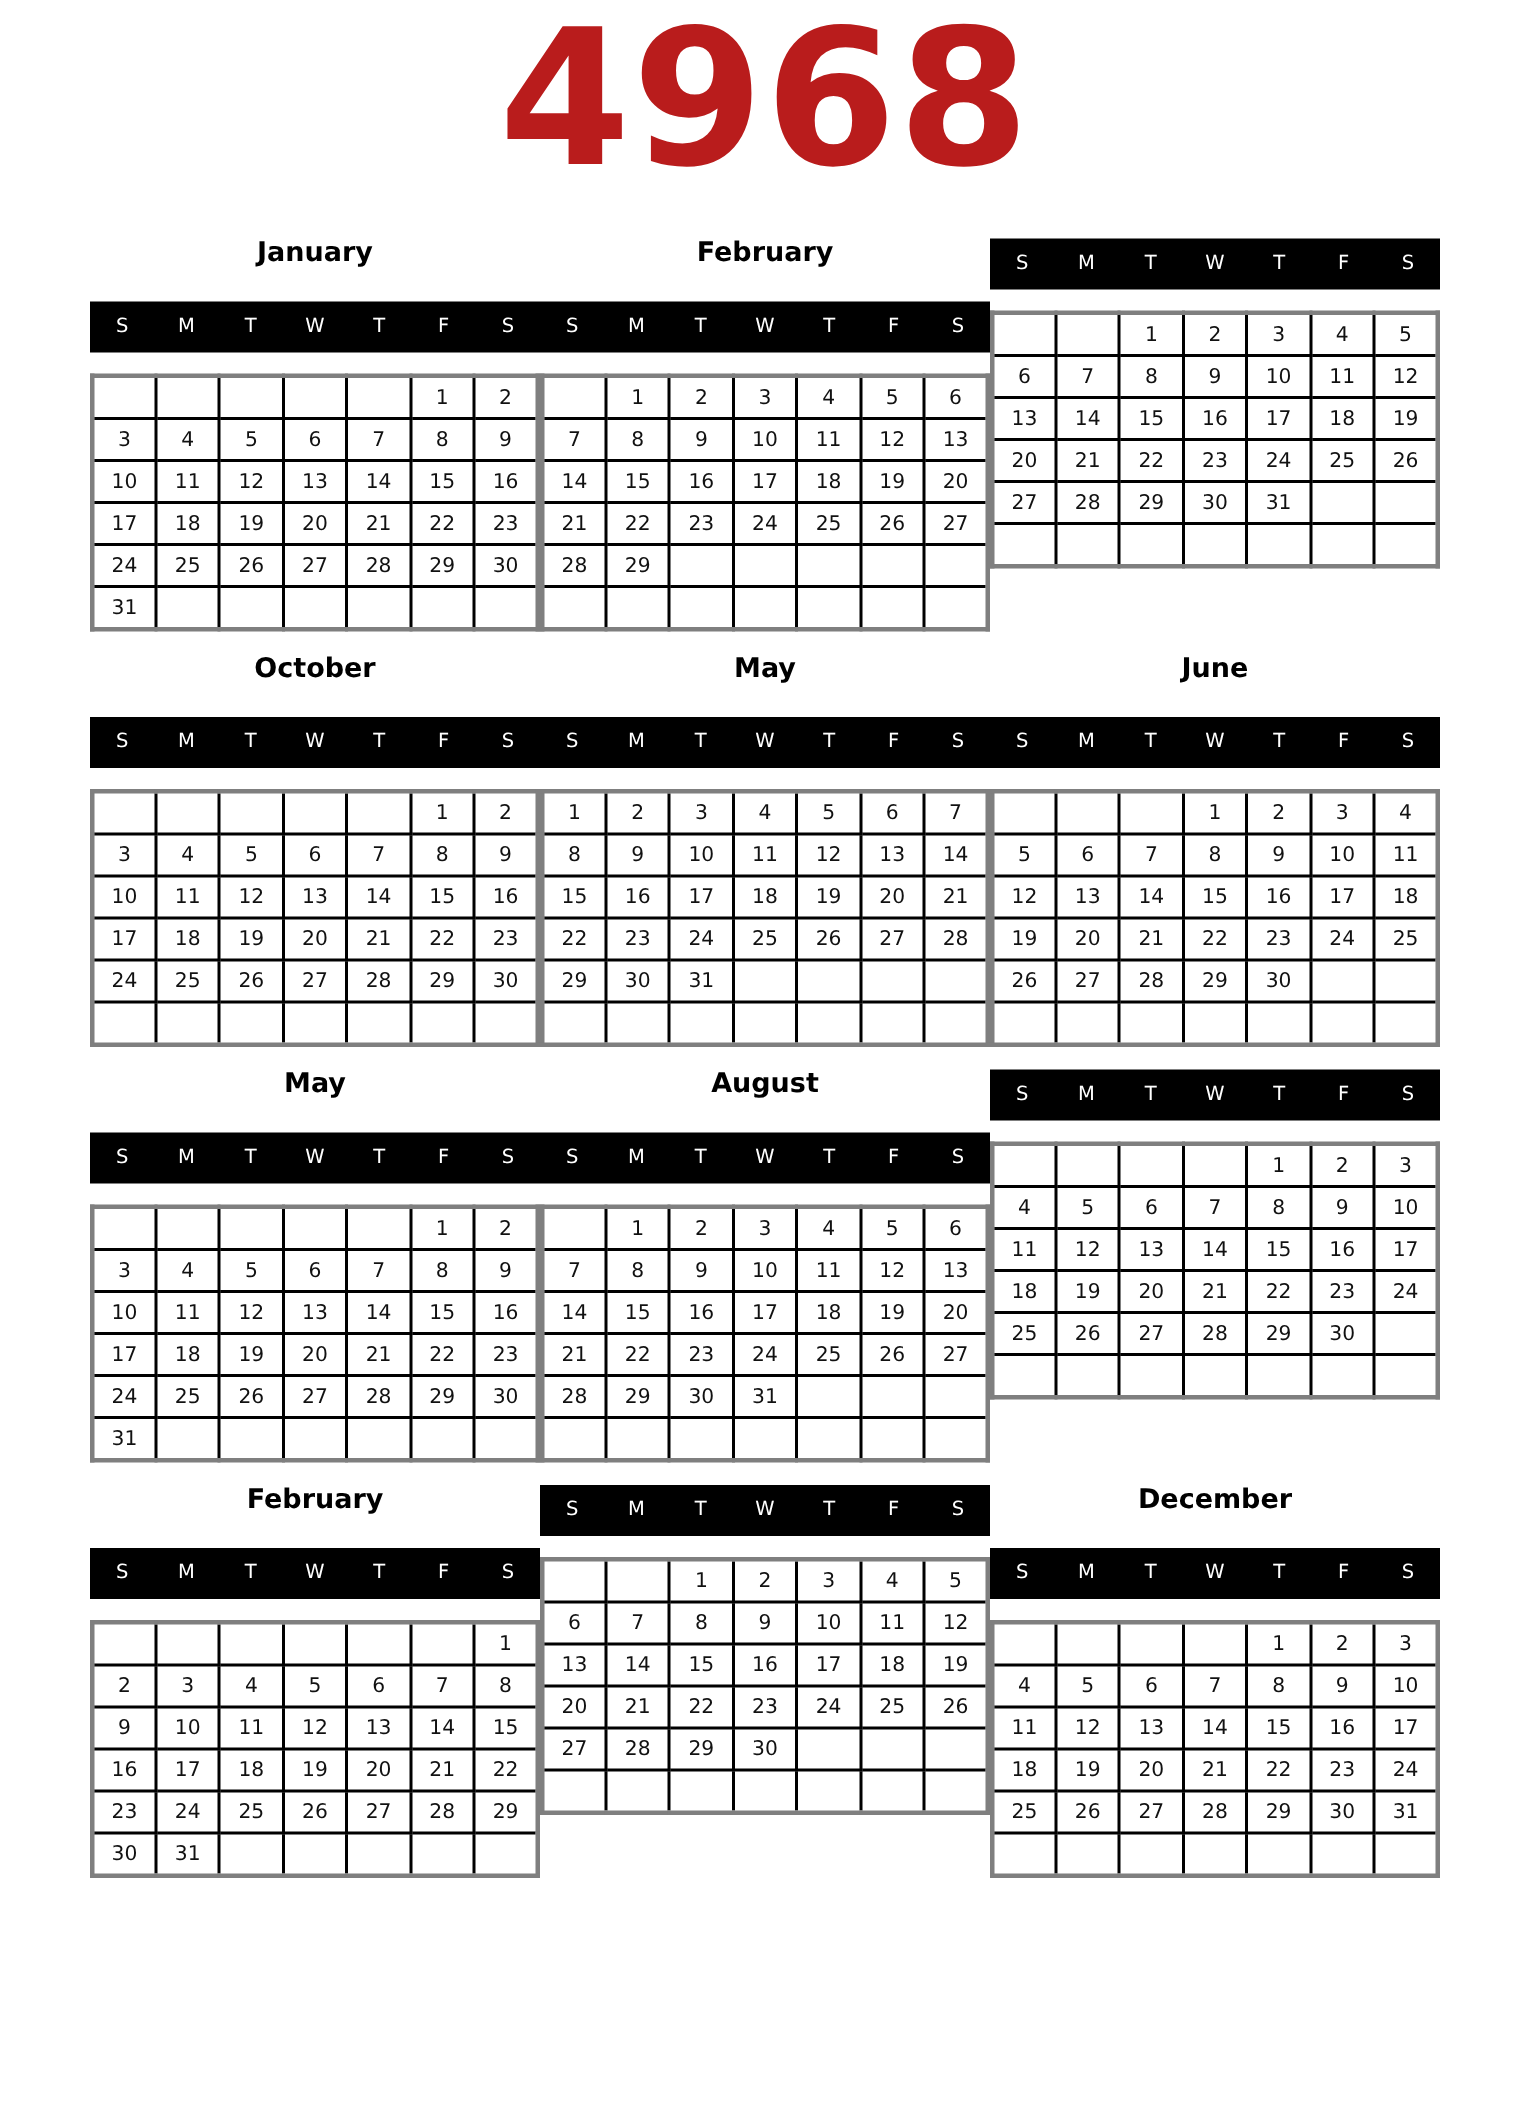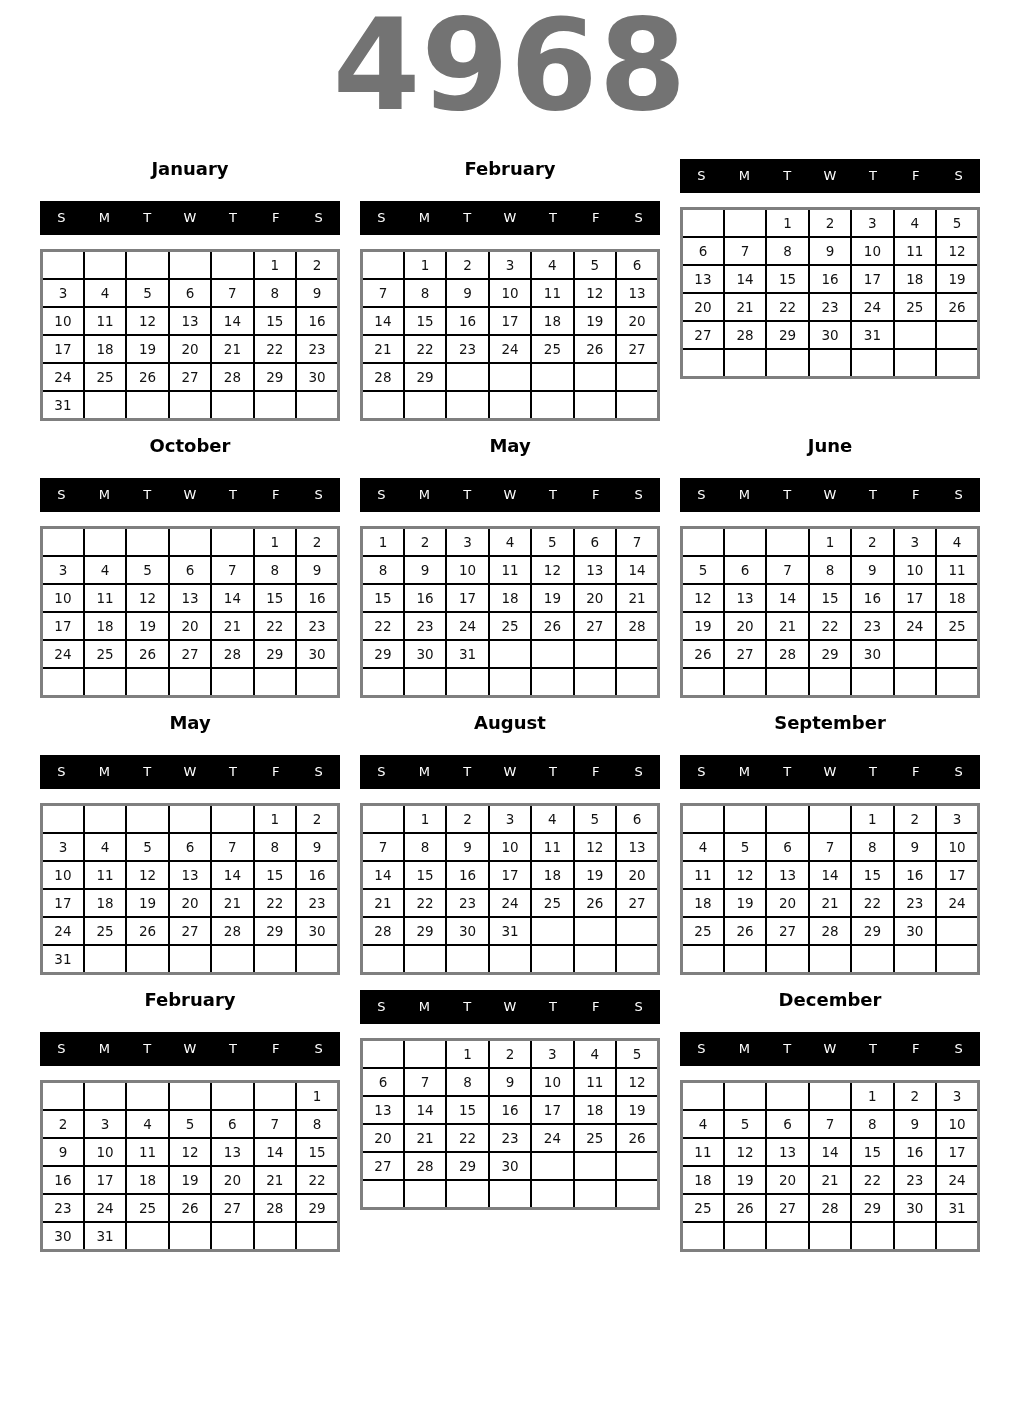--- a/index.html
+++ b/index.html
@@ -9,29 +9,28 @@
     background: #ffffff;
     font-family: "DejaVu Sans", sans-serif;
     overflow: hidden;
     margin: 0 auto;
   }
   .year-title {
     text-align: center;
     font-size: 126px;
     line-height: 1.02;
     font-weight: bold;
-    color: #737373;
+    color: #b91c1c;
     margin: 2px 0 28px 0;
     letter-spacing: 1px;
     font-family: "DejaVu Sans", sans-serif;
   }
   .months-grid {
     display: grid;
     grid-template-columns: repeat(3, 300px);
-    column-gap: 20px;
     justify-content: center;
   }
   .month { margin-bottom: 15px; }
   .month-name {
     text-align: center;
     font-size: 18px;
     font-weight: bold;
     color: #000;
     height: 20px;
     line-height: 20px;
@@ -636,21 +635,20 @@
               <td></td>
               <td></td>
               <td></td>
               <td></td>
             </tr>
           </tbody>
     </table>
   </div>
 
   <div class="month">
-    <div class="month-name">September</div>
     <div class="weekday-bar">
           <span>S</span>
           <span>M</span>
           <span>T</span>
           <span>W</span>
           <span>T</span>
           <span>F</span>
           <span>S</span>
         </div>
     <table class="day-grid">

